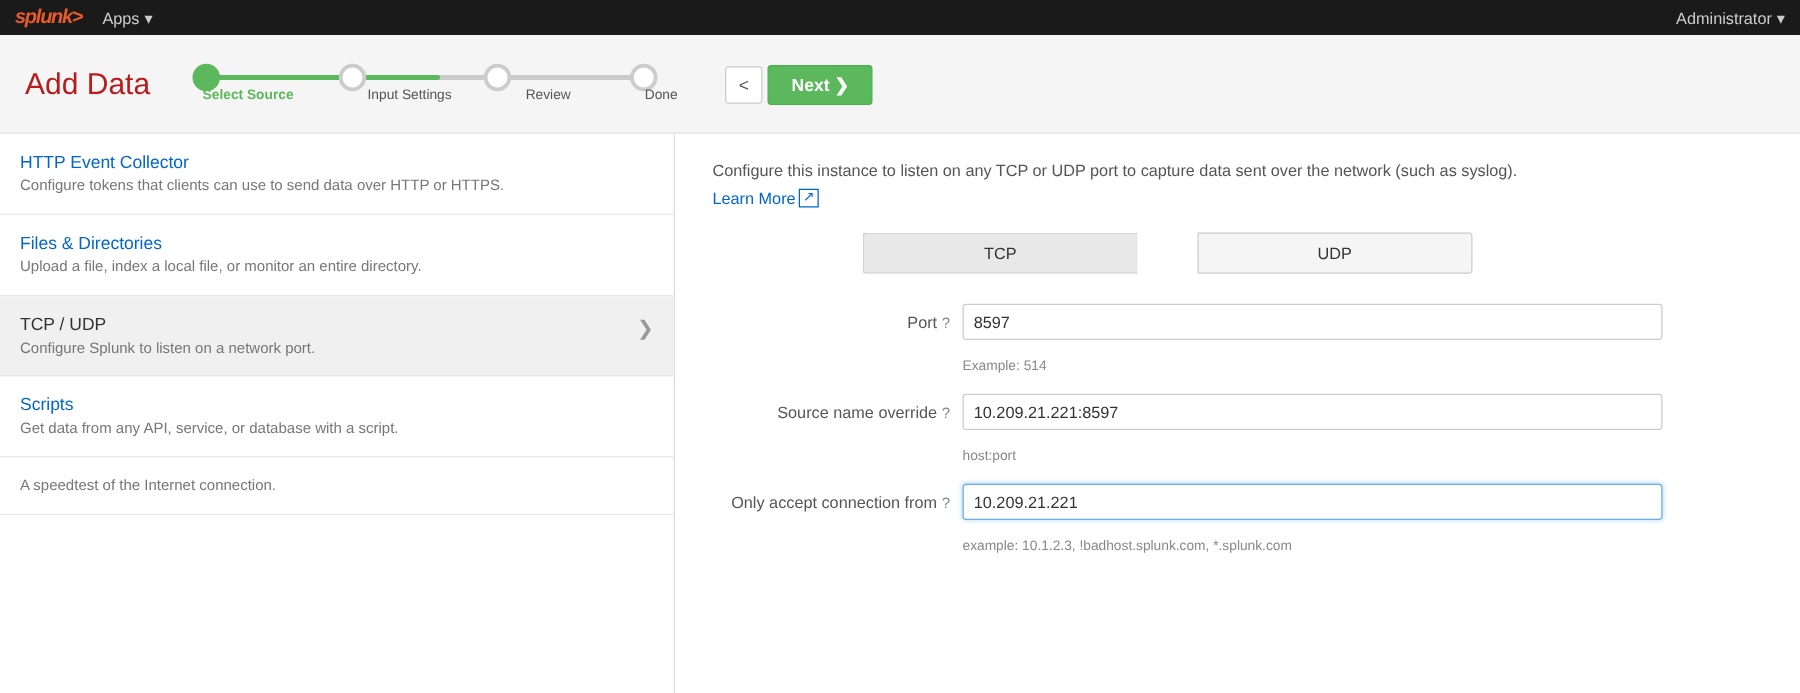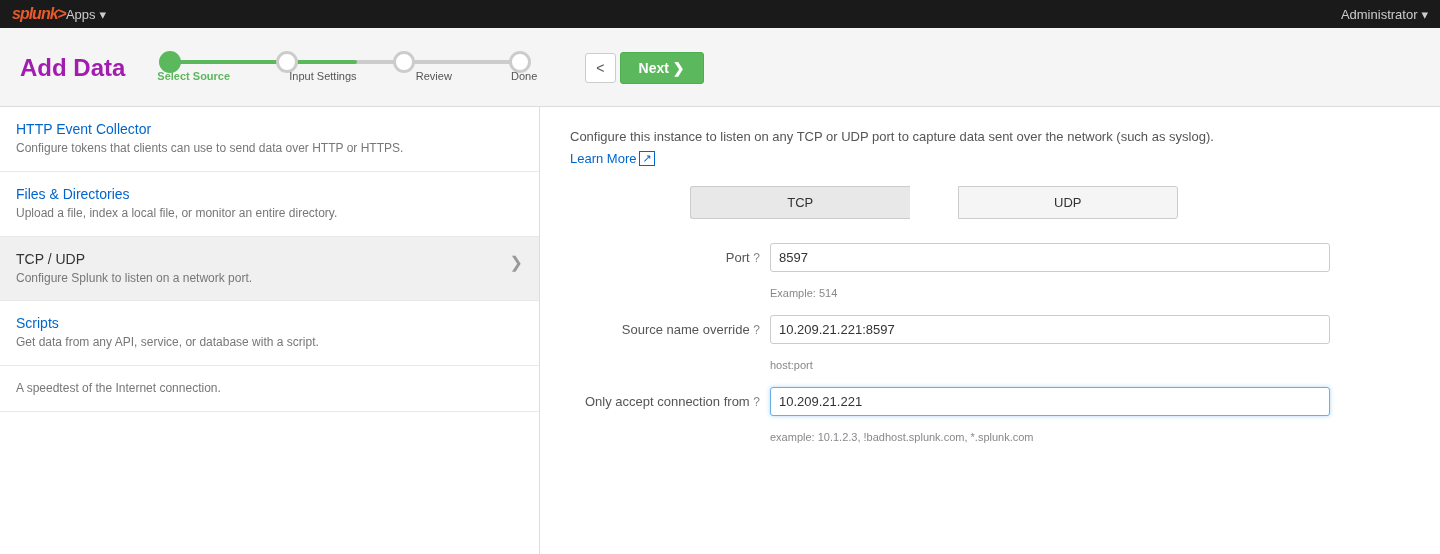--- a/index.html
+++ b/index.html
@@ -5,21 +5,21 @@
     * { box-sizing: border-box; margin: 0; padding: 0; }
     body { font-family: Arial, sans-serif; font-size: 13px; background: #f5f5f5; color: #333; }
 
     
     .topnav {
       background: #1a1a1a;
       height: 28px;
       display: flex;
       align-items: center;
       padding: 0 12px;
-      gap: 0;
+      gap: 16px;
     }
     .splunk-logo {
       color: #fff;
       font-weight: bold;
       font-size: 16px;
       font-style: italic;
       letter-spacing: -1px;
     }
     .splunk-logo span { color: #e85a2a; }
     .topnav-apps {
@@ -43,22 +43,22 @@
     .header {
       background: #f5f5f5;
       padding: 14px 20px 12px 20px;
       border-bottom: 1px solid #ddd;
       display: flex;
       align-items: center;
       gap: 30px;
     }
     .add-data-title {
       font-size: 24px;
-      font-weight: bold;
-      color: #a21caf;
+      font-weight: normal;
+      color: #b91c1c;
       white-space: nowrap;
     }
     .wizard-track {
       position: relative;
       display: flex;
       align-items: center;
       width: 380px;
       height: 40px;
     }
     .wizard-line-bg {
@@ -322,21 +322,21 @@
     <div class="wizard-track">
       <div class="wizard-line-bg"></div>
       <div class="wizard-line-active"></div>
       <div class="wizard-dots">
         <div class="wizard-dot active"></div>
         <div class="wizard-dot inactive"></div>
         <div class="wizard-dot inactive"></div>
         <div class="wizard-dot inactive"></div>
       </div>
     </div>
-    <div class="wizard-labels" style="display:flex; justify-content:space-between; width:380px; position:absolute; top:26px; left:2px;">
+    <div class="wizard-labels" style="display:flex; justify-content:space-between; width:380px; position:absolute; top:26px; left:12px;">
       <span class="wizard-label green">Select Source</span>
       <span class="wizard-label">Input Settings</span>
       <span class="wizard-label">Review</span>
       <span class="wizard-label">Done</span>
     </div>
   </div>
 
   <div class="nav-buttons">
     <button class="btn-back">&lt;</button>
     <button class="btn-next">

